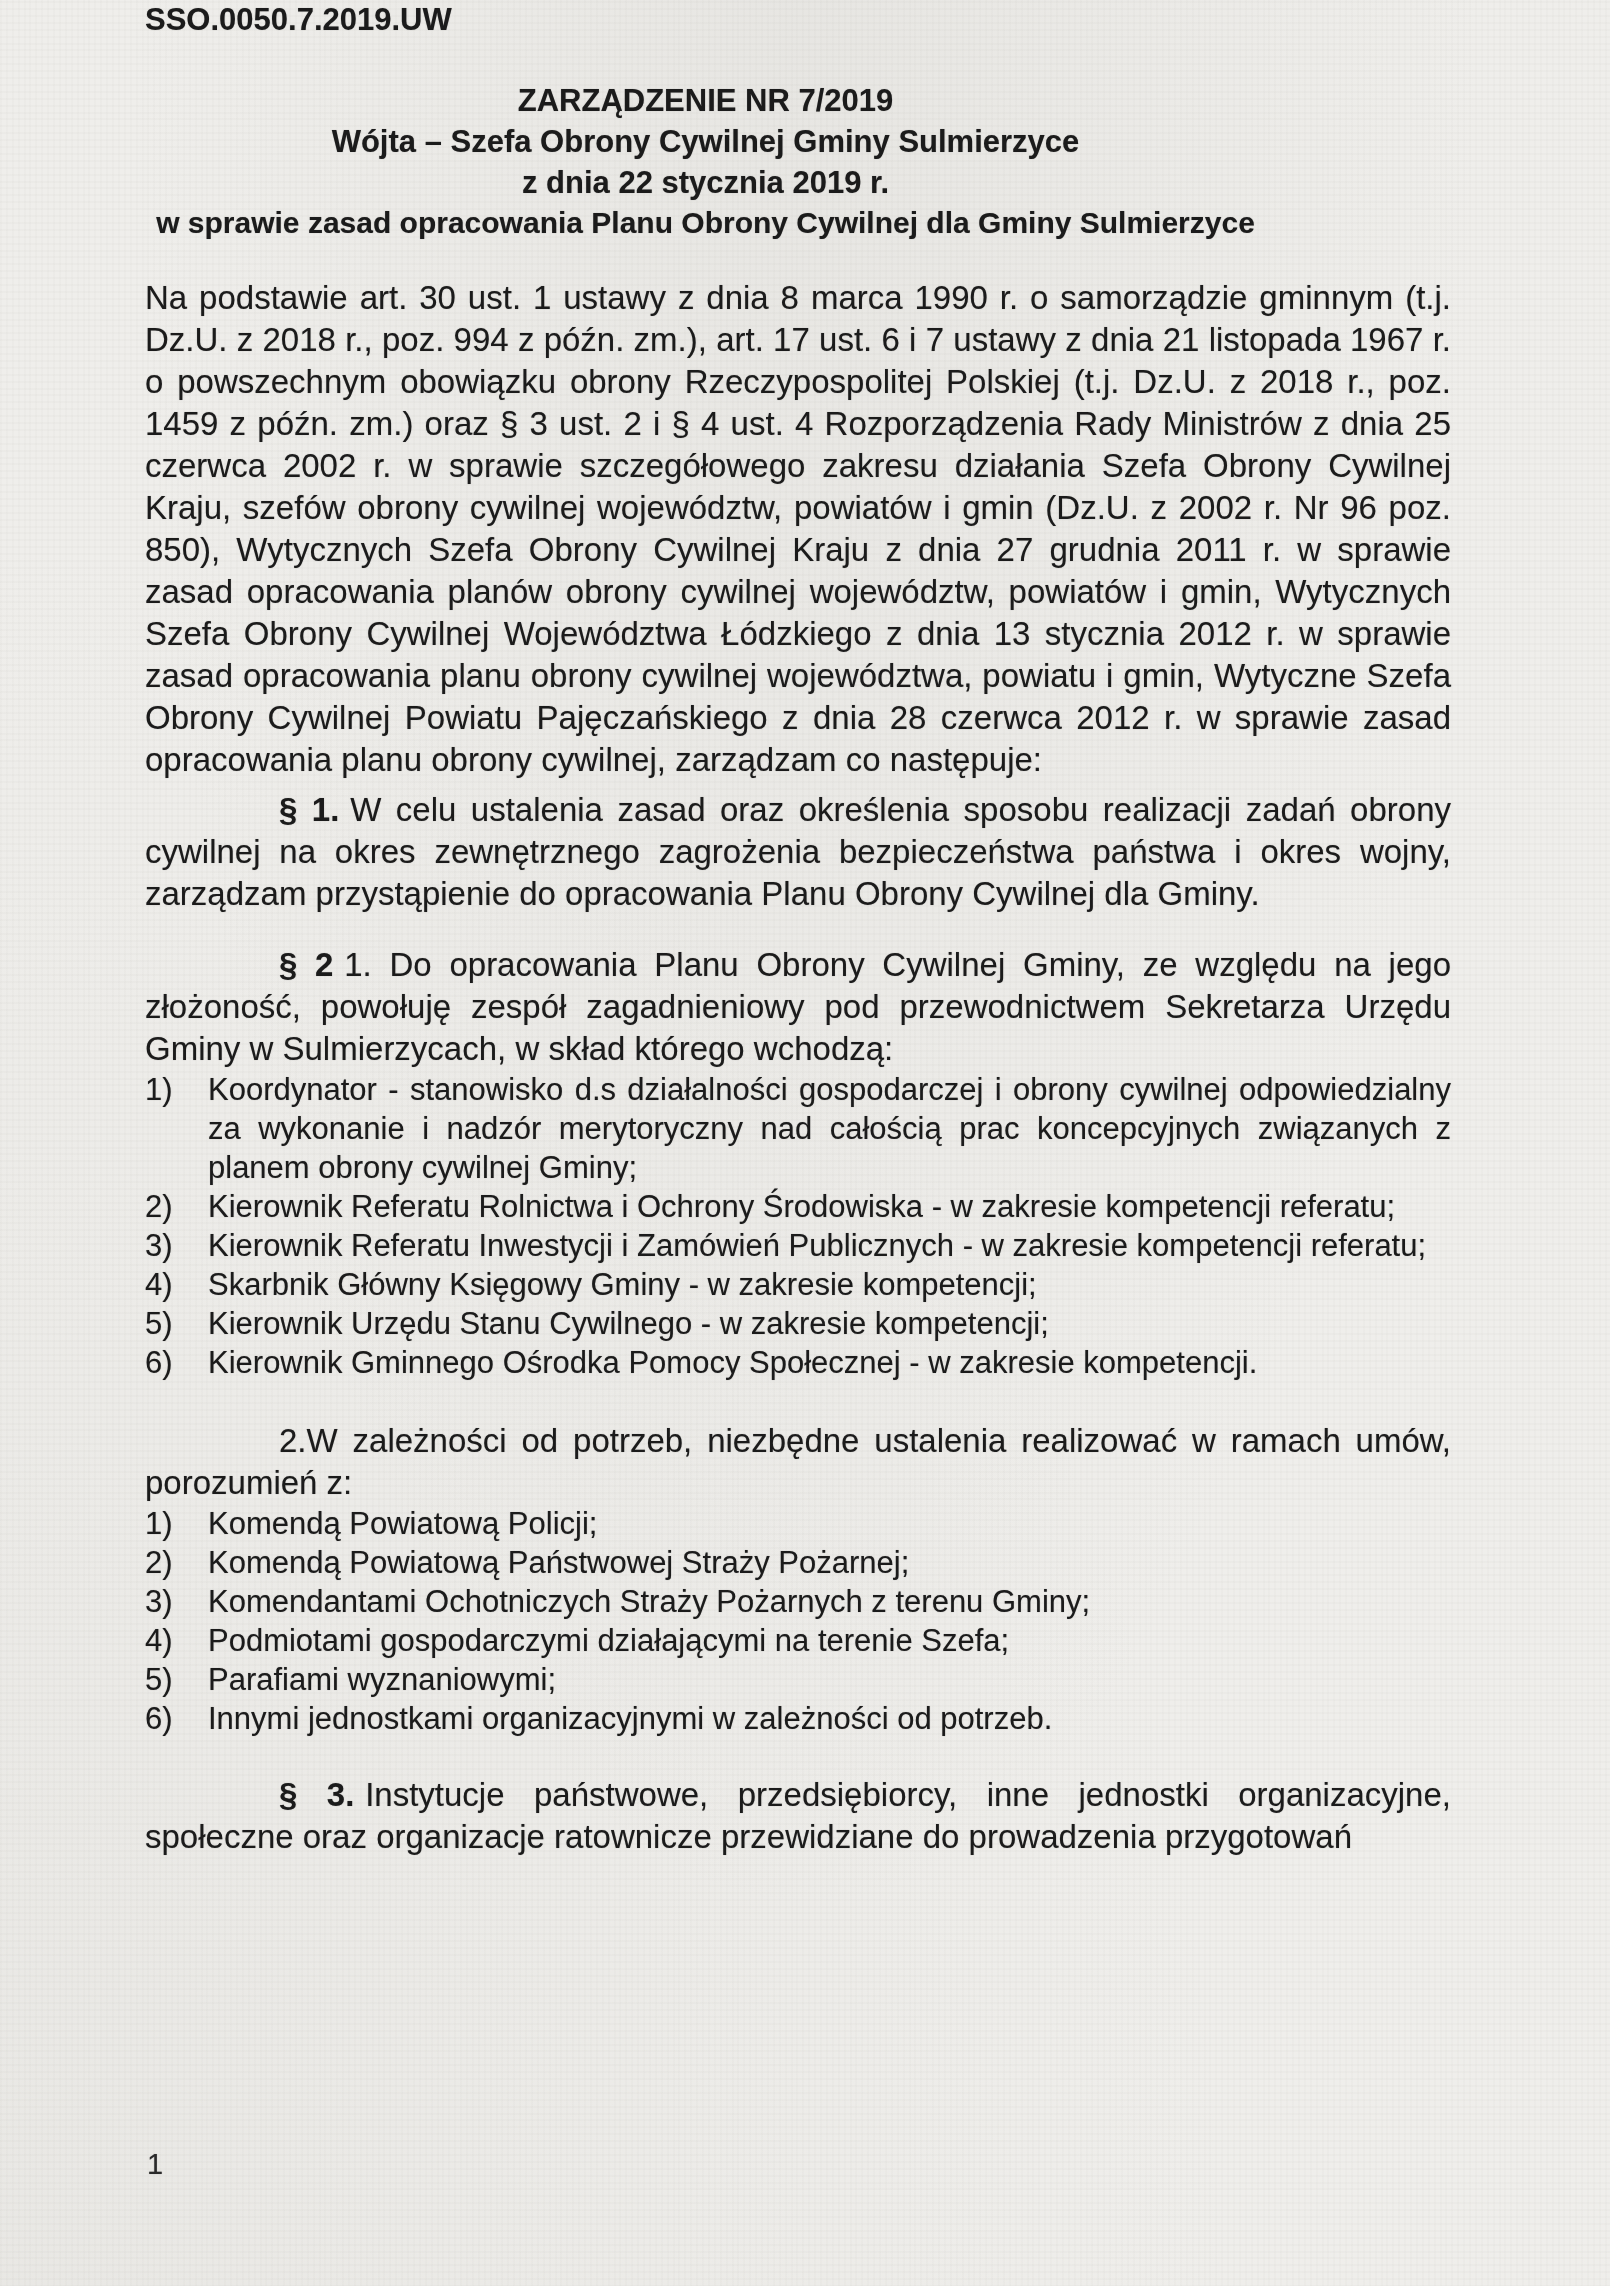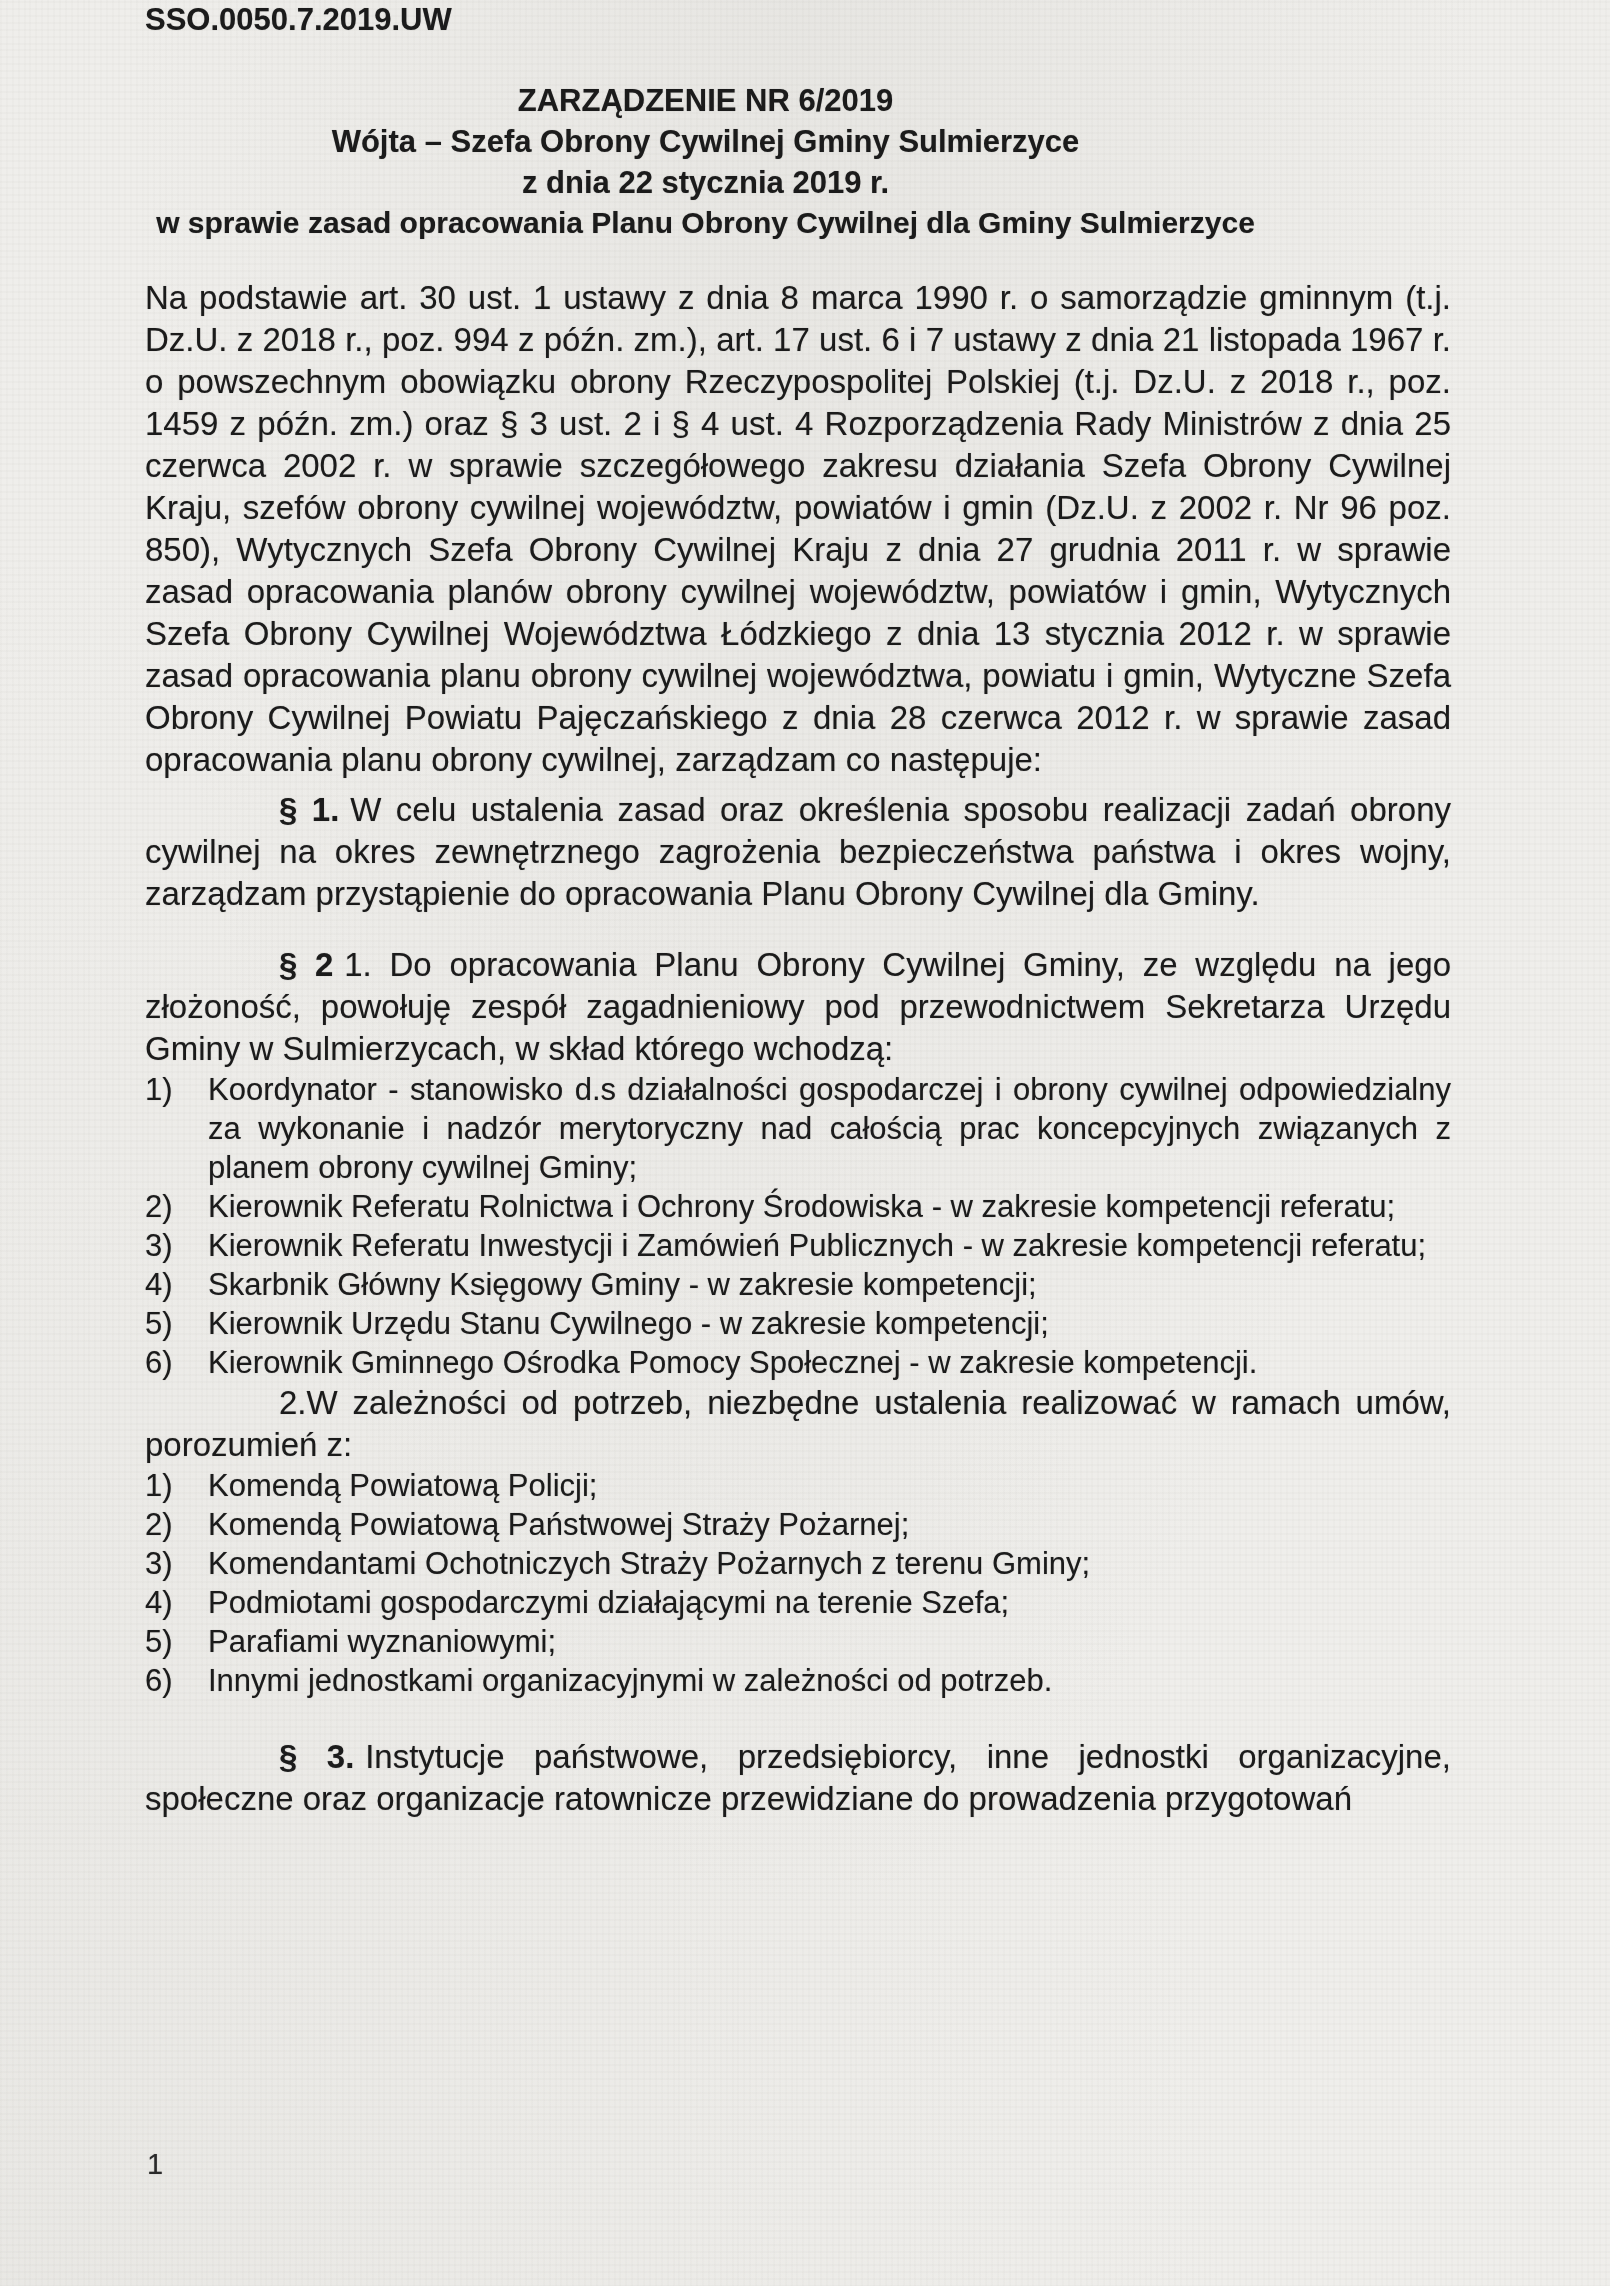--- a/index.html
+++ b/index.html
@@ -55,21 +55,21 @@
   }
   .body-text {
     font-size: 33px;
     line-height: 42px;
     text-align: justify;
   }
   p { margin: 0; }
   .legal      { margin-top: 35px; }
   .s1         { margin-top: 8px; }
   .s2         { margin-top: 29px; }
-  .part2      { }
+  .part2      { margin-top: 38px; }
   .s3         { margin-top: 36px; }
   .para-indent { text-indent: 134px; }
   .sect-label { font-weight: bold; margin-right: 10.8px; }
   .list { margin: 0; padding: 0; list-style: none; }
   .list-item {
     position: relative;
     padding-left: 63px;
     font-size: 31px;
     line-height: 39px;
     text-align: justify;
@@ -89,21 +89,21 @@
 </style>
 </head>
 <body>
 
 <div class="page">
   <div class="content">
 
     <div class="ref txt">SSO.0050.7.2019.UW</div>
 
     <div class="heading txt">
-      <div>ZARZĄDZENIE NR 6/2019</div>
+      <div>ZARZĄDZENIE NR 7/2019</div>
       <div>Wójta – Szefa Obrony Cywilnej Gminy Sulmierzyce</div>
       <div>z dnia 22 stycznia 2019 r.</div>
     </div>
 
     <div class="subject txt">w sprawie zasad opracowania Planu Obrony Cywilnej dla Gminy Sulmierzyce</div>
 
     <p class="body-text legal txt">Na podstawie art. 30 ust. 1 ustawy z dnia 8 marca 1990 r. o samorządzie gminnym (t.j. Dz.U. z 2018 r., poz. 994 z późn. zm.), art. 17 ust. 6 i 7 ustawy z dnia 21 listopada 1967 r. o powszechnym obowiązku obrony Rzeczypospolitej Polskiej (t.j. Dz.U. z 2018 r., poz. 1459 z późn. zm.) oraz § 3 ust. 2 i § 4 ust. 4 Rozporządzenia Rady Ministrów z dnia 25 czerwca 2002 r. w sprawie szczegółowego zakresu działania Szefa Obrony Cywilnej Kraju, szefów obrony cywilnej województw, powiatów i gmin (Dz.U. z 2002 r. Nr 96 poz. 850), Wytycznych Szefa Obrony Cywilnej Kraju z dnia 27 grudnia 2011 r. w sprawie zasad opracowania planów obrony cywilnej województw, powiatów i gmin, Wytycznych Szefa Obrony Cywilnej Województwa Łódzkiego z dnia 13 stycznia 2012 r. w sprawie zasad opracowania planu obrony cywilnej województwa, powiatu i gmin, Wytyczne Szefa Obrony Cywilnej Powiatu Pajęczańskiego z dnia 28 czerwca 2012 r. w sprawie zasad opracowania planu obrony cywilnej, zarządzam co następuje:</p>
 
     <p class="body-text s1 para-indent txt">
       <span class="sect-label">§ 1.</span><span>W celu ustalenia zasad oraz określenia sposobu realizacji zadań obrony cywilnej na okres zewnętrznego zagrożenia bezpieczeństwa państwa i okres wojny, zarządzam przystąpienie do opracowania Planu Obrony Cywilnej dla Gminy.</span>

